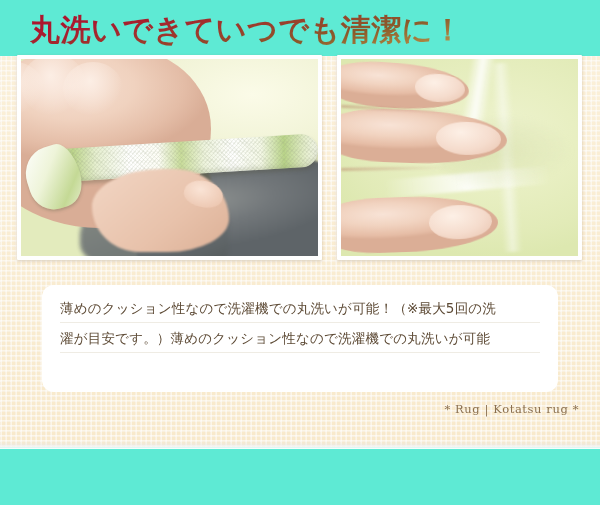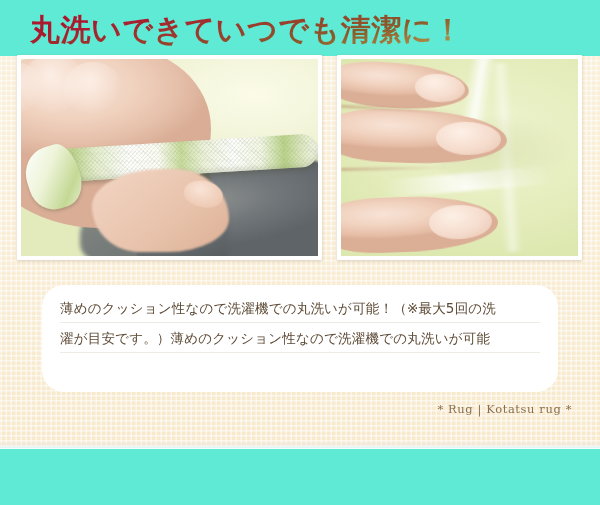--- a/index.html
+++ b/index.html
@@ -267,40 +267,40 @@
   .rf-sep2 { left: 0; top: 55%; width: 46%; height: 3px; transform: rotate(-1deg); }
 
   
   #desc-card {
     position: absolute;
     left: 42px;
     top: 285px;
     width: 516px;
     height: 107px;
     background: #ffffff;
-    border-radius: 22px;
+    border-radius: 12px;
     box-sizing: border-box;
     padding: 8px 18px 0 18px;
   }
   .desc-line {
     position: relative;
     height: 29px;
     line-height: 30px;
     font-size: 13.5px;
     color: #5d4a35;
     letter-spacing: 0.2px;
     white-space: nowrap;
     border-bottom: 1px solid #efece4;
     font-family: "DejaVu Sans", "Liberation Sans", sans-serif;
   }
 
   
   #footer-note {
     position: absolute;
-    left: 0;
+    left: 7px;
     top: 402px;
     width: 572px;
     text-align: right;
     font-size: 11.5px;
     letter-spacing: 0.6px;
     color: #8a6f4e;
     font-family: "DejaVu Serif", "Liberation Serif", serif;
   }
 </style>
 </head>

